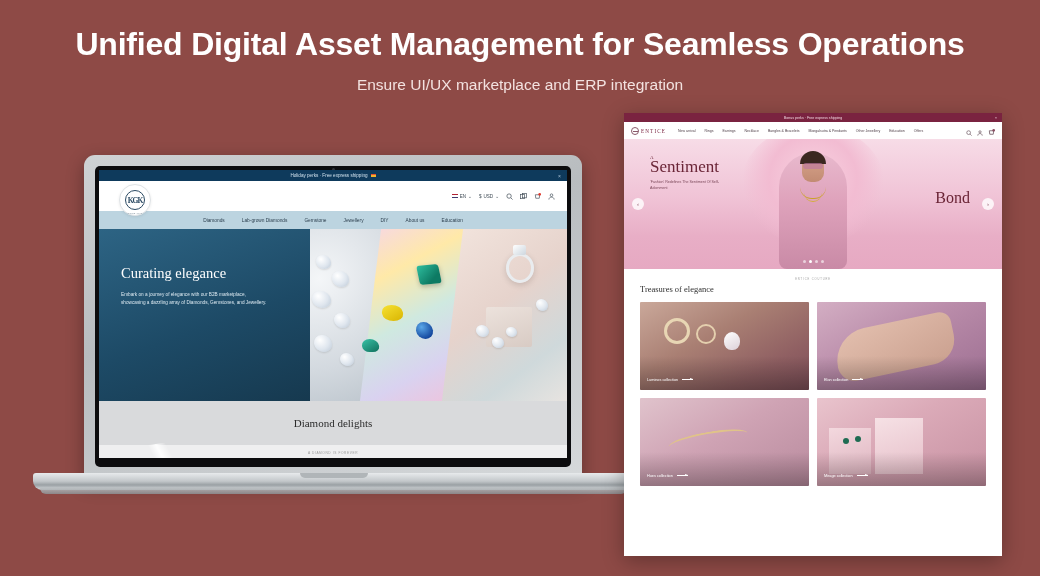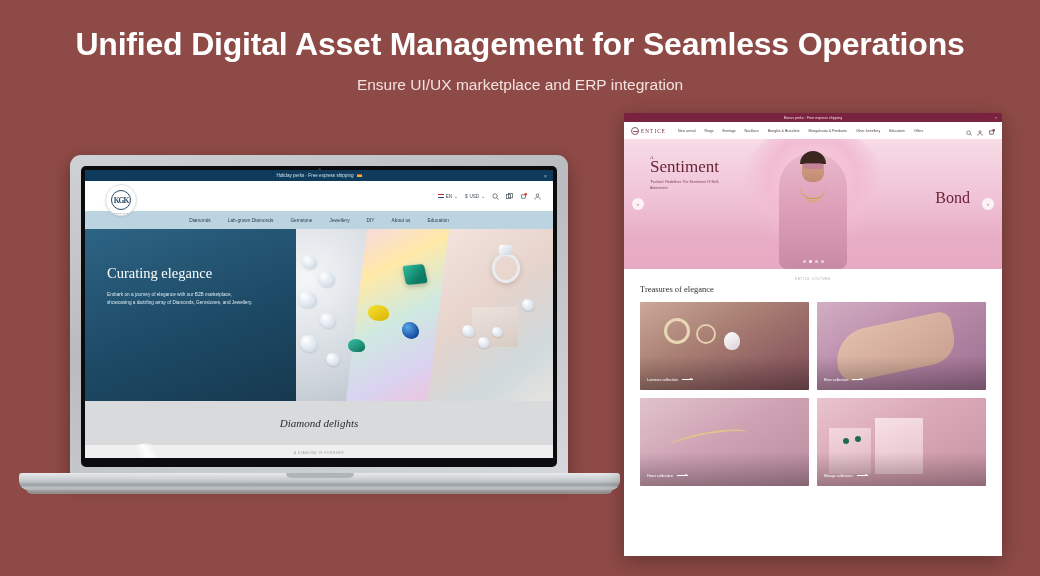--- a/index.html
+++ b/index.html
@@ -20,21 +20,21 @@
     letter-spacing: -0.2px;
   }
   .header-sub {
     margin-top: 13px;
     font-size: 15.5px;
     color: #f3e2e0;
     font-weight: 400;
   }
 
   
-  .laptop { position: absolute; left: 70px; top: 155px; width: 500px; height: 350px; padding-left: 37px; }
+  .laptop { position: absolute; left: 84px; top: 155px; width: 500px; height: 350px; padding-left: 37px; }
   .laptop-lid {
     position: absolute; left: 0; top: 0; width: 498px; height: 325px;
     background: linear-gradient(160deg,#cfd2d4 0%,#b8bcbf 40%,#d6d9db 100%);
     border-radius: 11px 11px 4px 4px;
     padding: 11px 11px 13px 11px;
     box-shadow: 0 6px 18px rgba(0,0,0,.32);
   }
   .laptop-bezel {
     width: 100%; height: 100%;
     background: #0c0c0e;
@@ -132,21 +132,21 @@
   .dia { position:absolute; background: radial-gradient(circle at 35% 30%,#ffffff,#dfe6ee 55%,#b9c6d4);
      border-radius:50%; box-shadow:0 1px 2px rgba(0,0,0,.12); transform: skewX(7deg);}
   .ring-o { position:absolute; left:196px; top:24px; width:28px;height:30px;border-radius:50%;
      border:3px solid #e9ecef; box-shadow:0 2px 6px rgba(0,0,0,.15);}
   .ring-stone { position:absolute; left:203px; top:16px; width:13px;height:10px;
      background:linear-gradient(140deg,#fff,#cdd6de); border-radius:2px;}
   .giftbox { position:absolute; left:176px; top:78px; width:46px; height:40px;
      background: linear-gradient(160deg,#ece2dc,#d8cbc4); border-radius:2px;}
   .lp-sub {
     height: 44px; background: #d9dadc; display:flex; align-items:center; justify-content:center;
-    font-family:"Liberation Serif",serif; font-size: 11px; color:#2b2b2b;font-style:italic;
+    font-family:"Liberation Serif",serif; font-size: 11px; color:#2b2b2b;
   }
   .lp-foot { height: 34px; background:#efeff0; position:relative; }
   .lp-foot-over { position:absolute; left:0; right:0; top:6px; text-align:center;
      font-size:3.2px; color:#9a9a9a; letter-spacing:.6px;}
   .lp-sheen { position:absolute; left:-10px; bottom:2px; width:150px; height:34px;
      background:linear-gradient(70deg, transparent 45%, rgba(255,255,255,.9) 50%, transparent 56%);
      transform: rotate(-8deg); pointer-events:none;}
 
   
   .panel {

